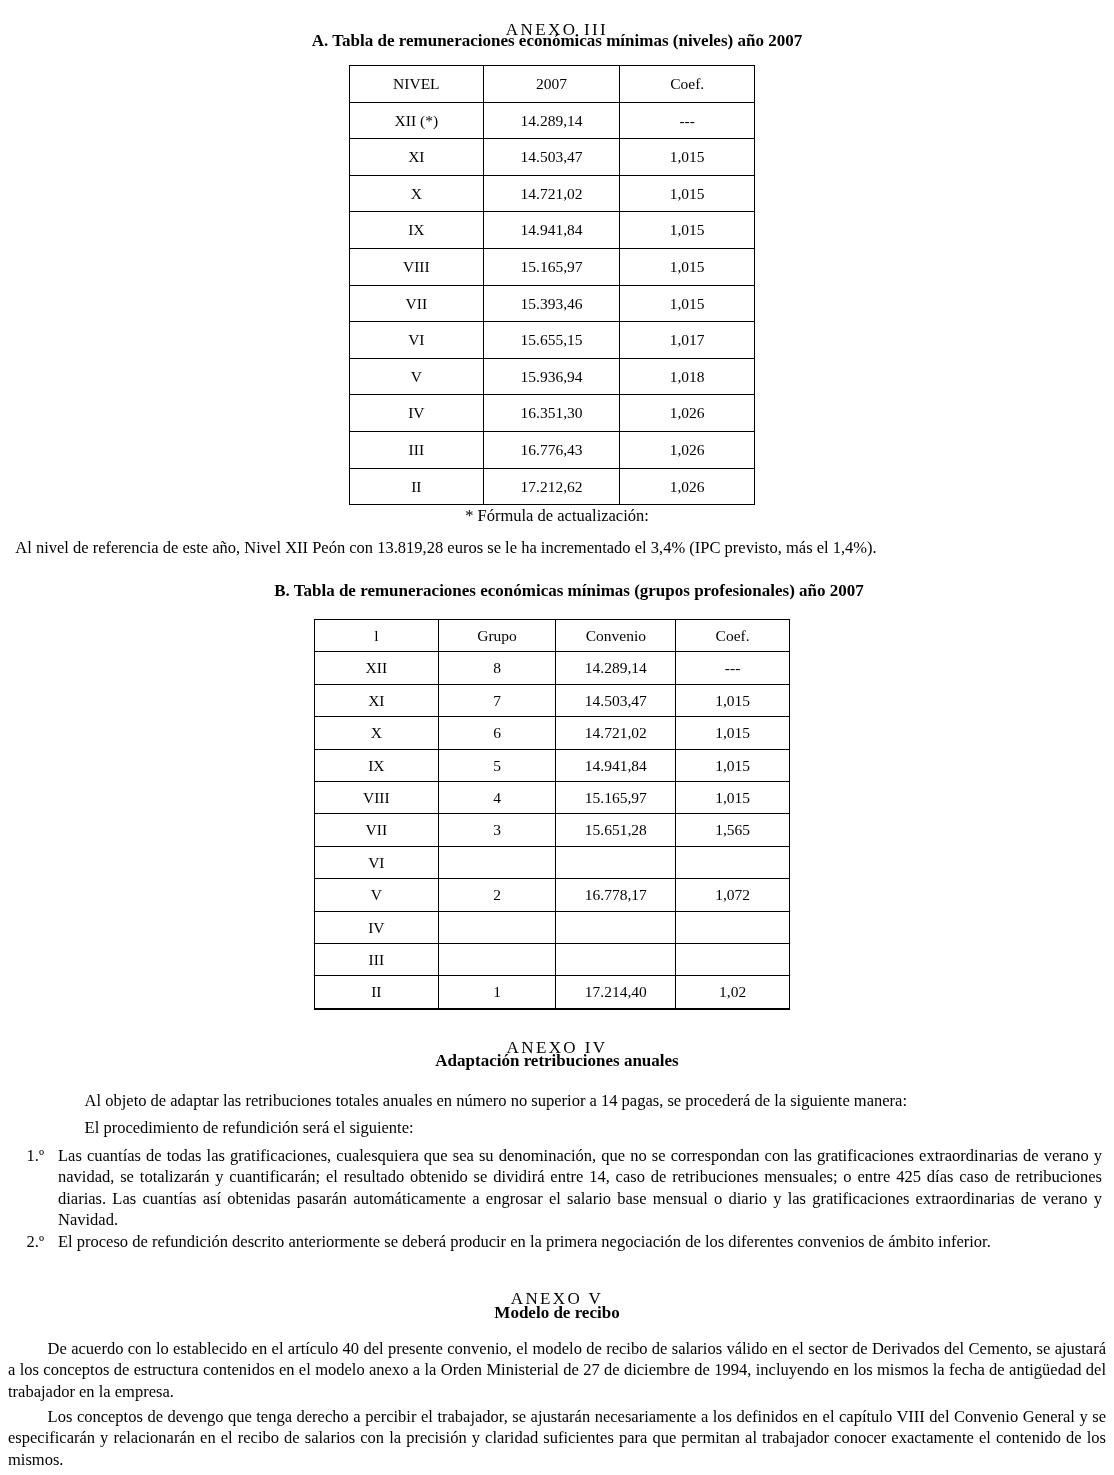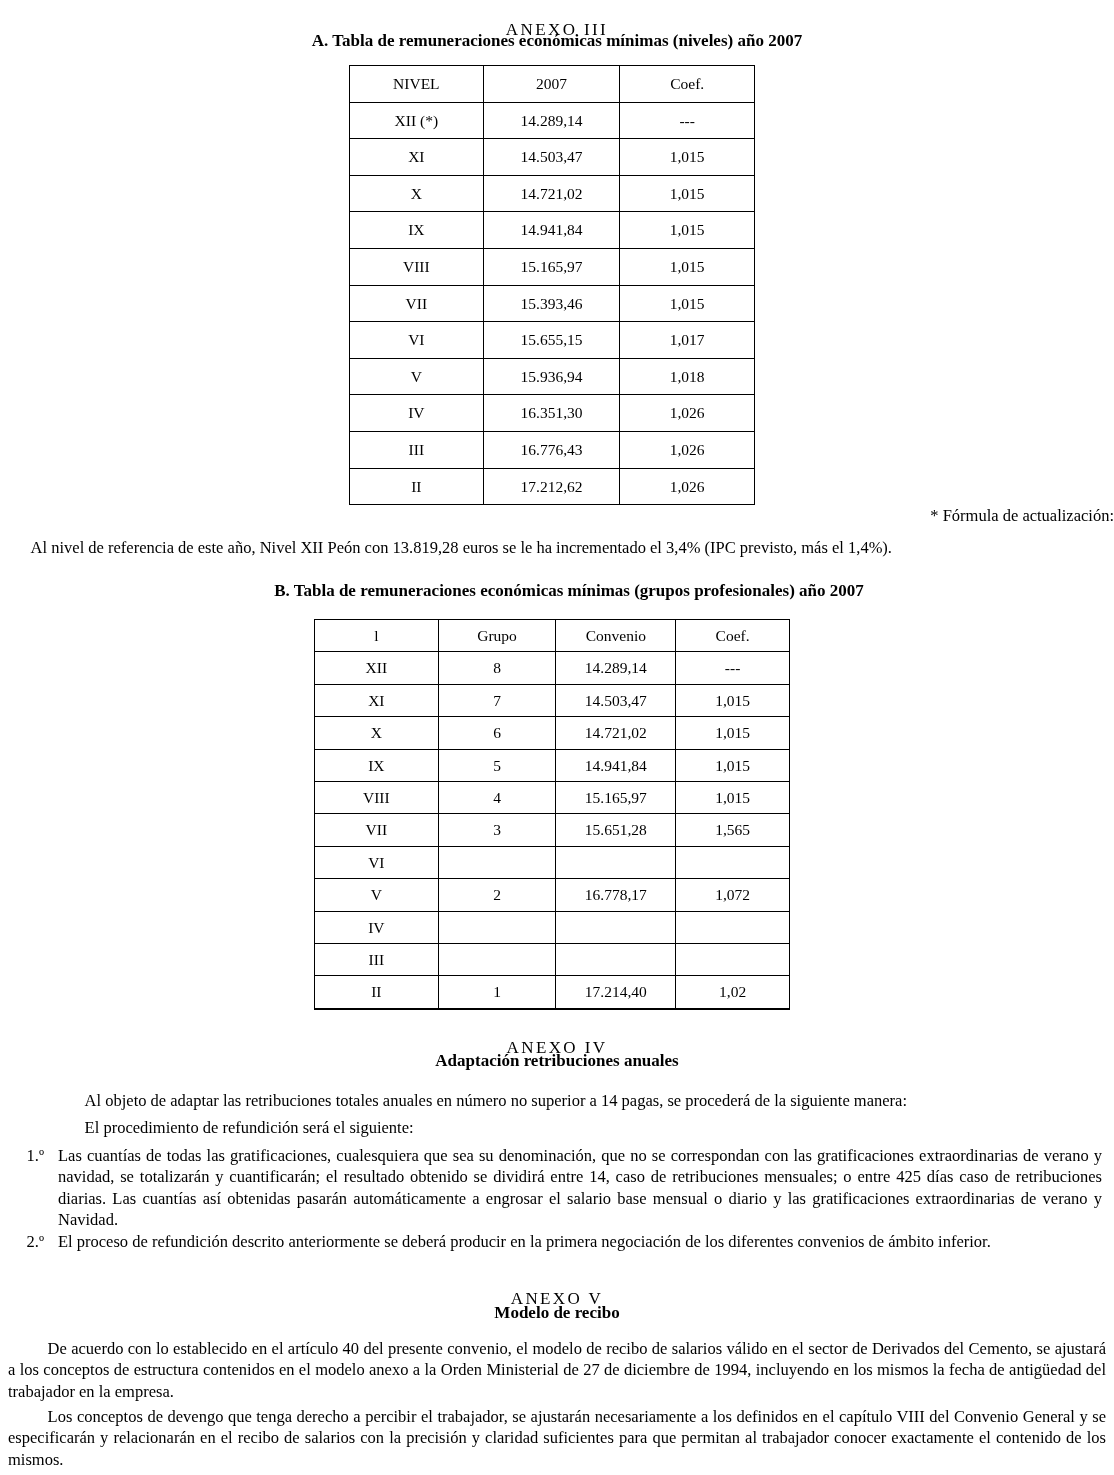--- a/index.html
+++ b/index.html
@@ -70,21 +70,21 @@
   #table-b col.c3 { width: 120px; }
   #table-b col.c4 { width: 114px; }
 
   
   p.para {
     margin: 0;
     padding: 0;
     text-align: justify;
     line-height: 1.30;
   }
-  p.center { text-align: right; }
+  p.center { text-align: center; }
   .indent { text-indent: 2.4em; }
 
   ol.numlist {
     margin: 0;
     padding: 0;
     list-style: none;
   }
   ol.numlist li {
     display: flex;
     align-items: flex-start;

